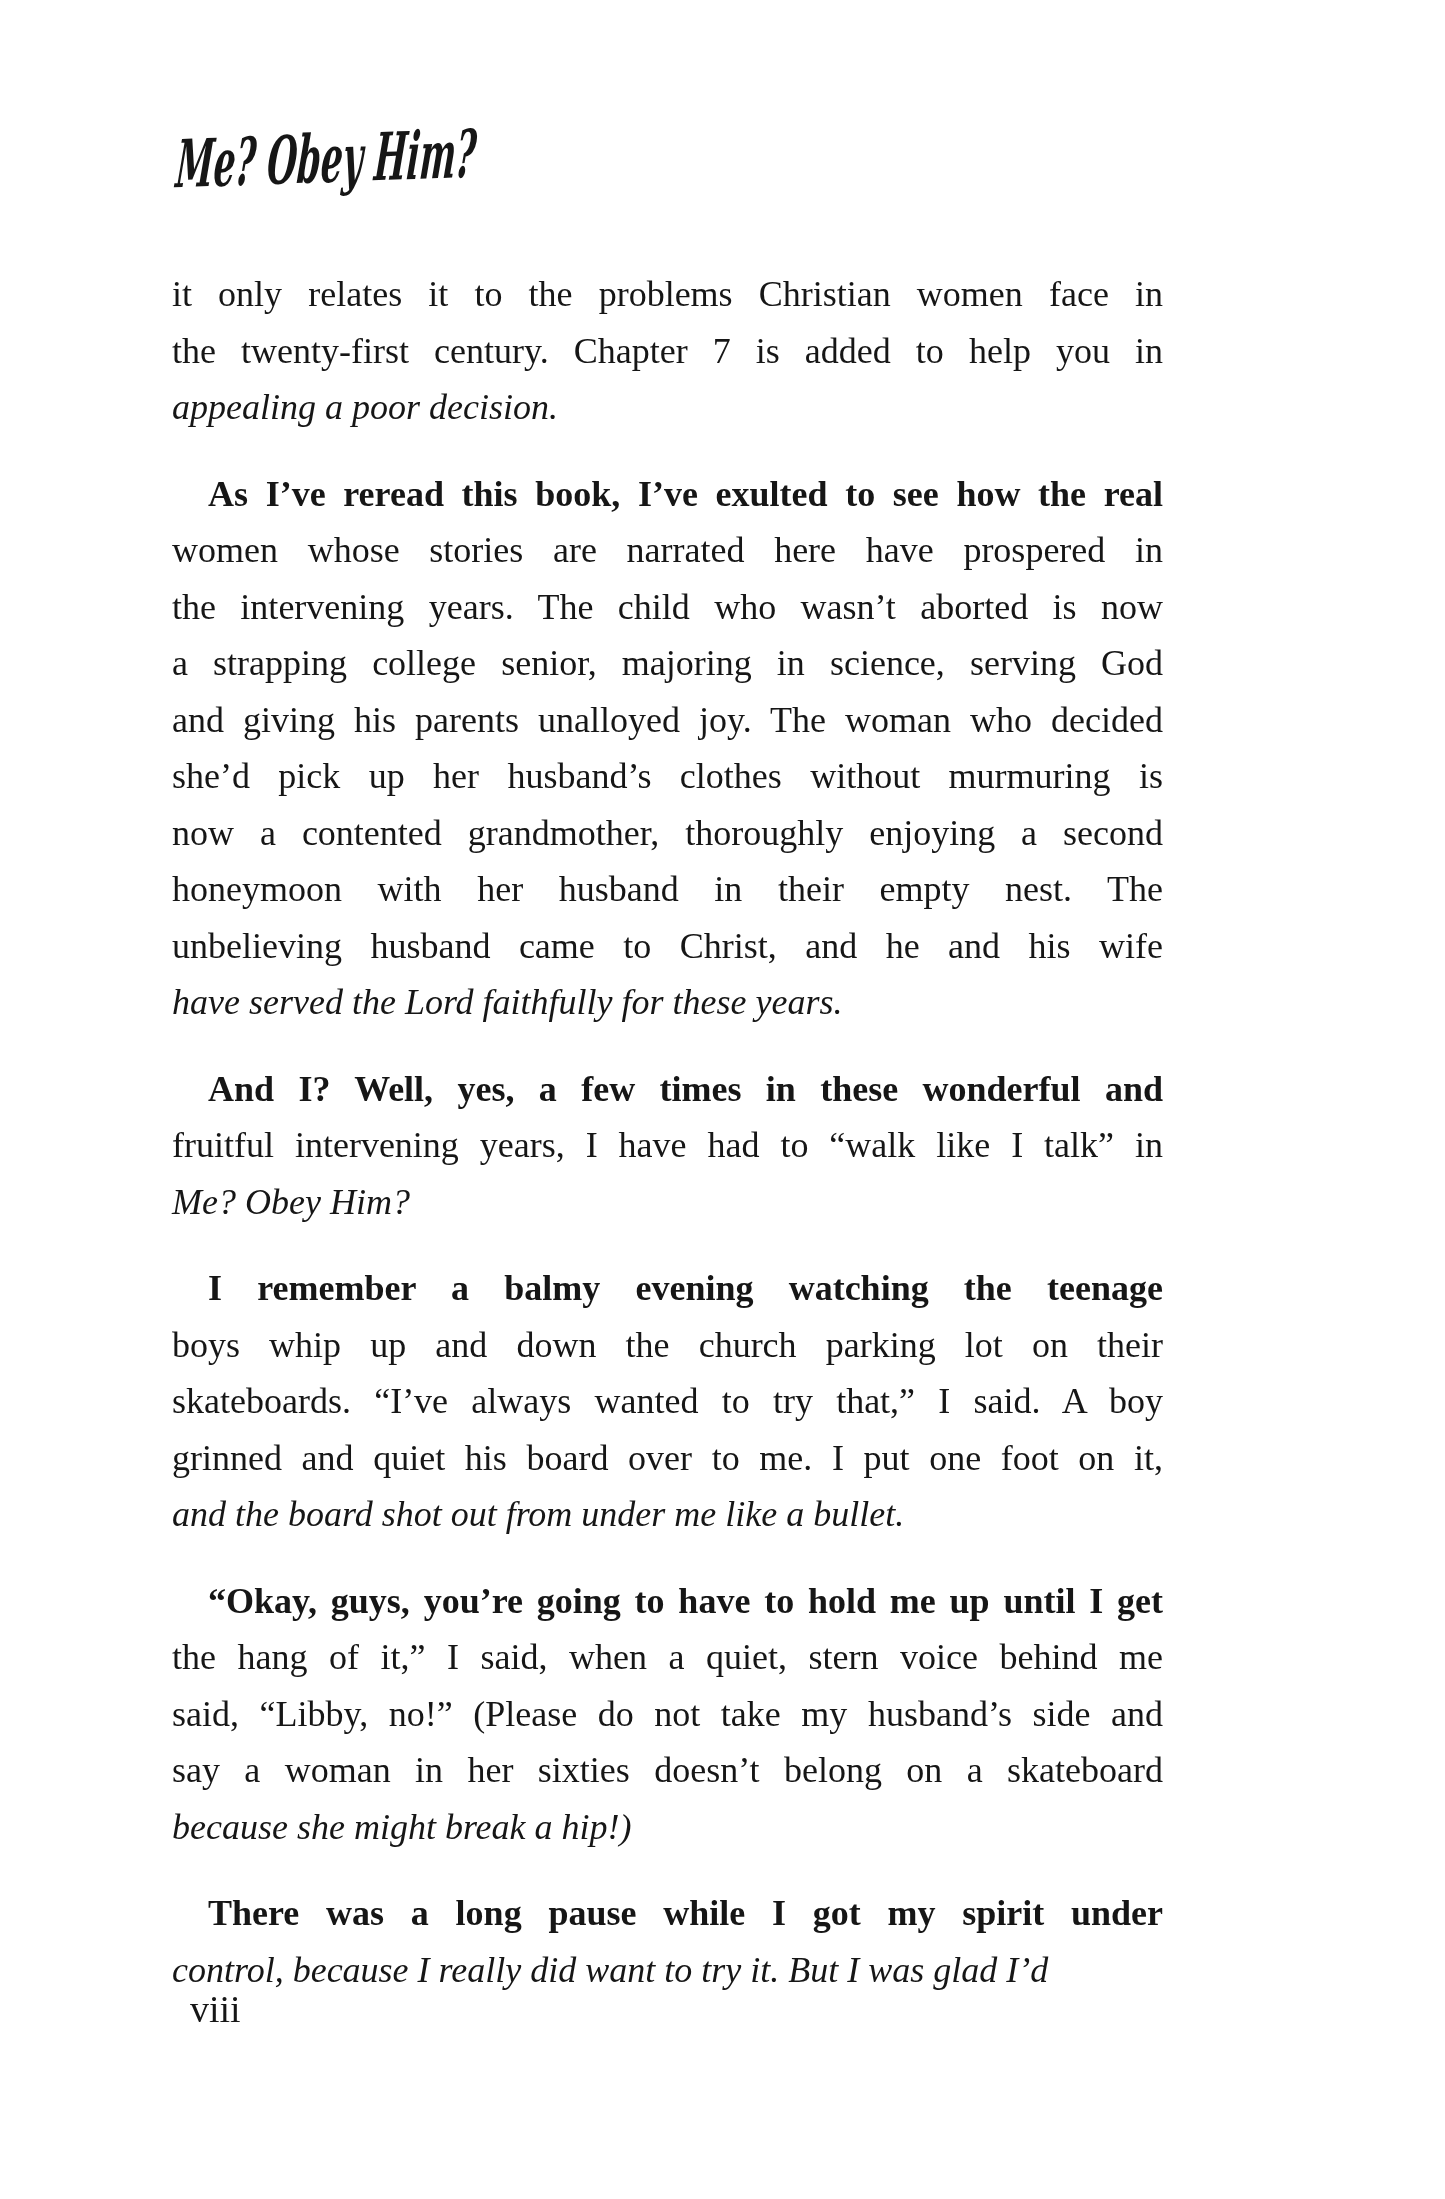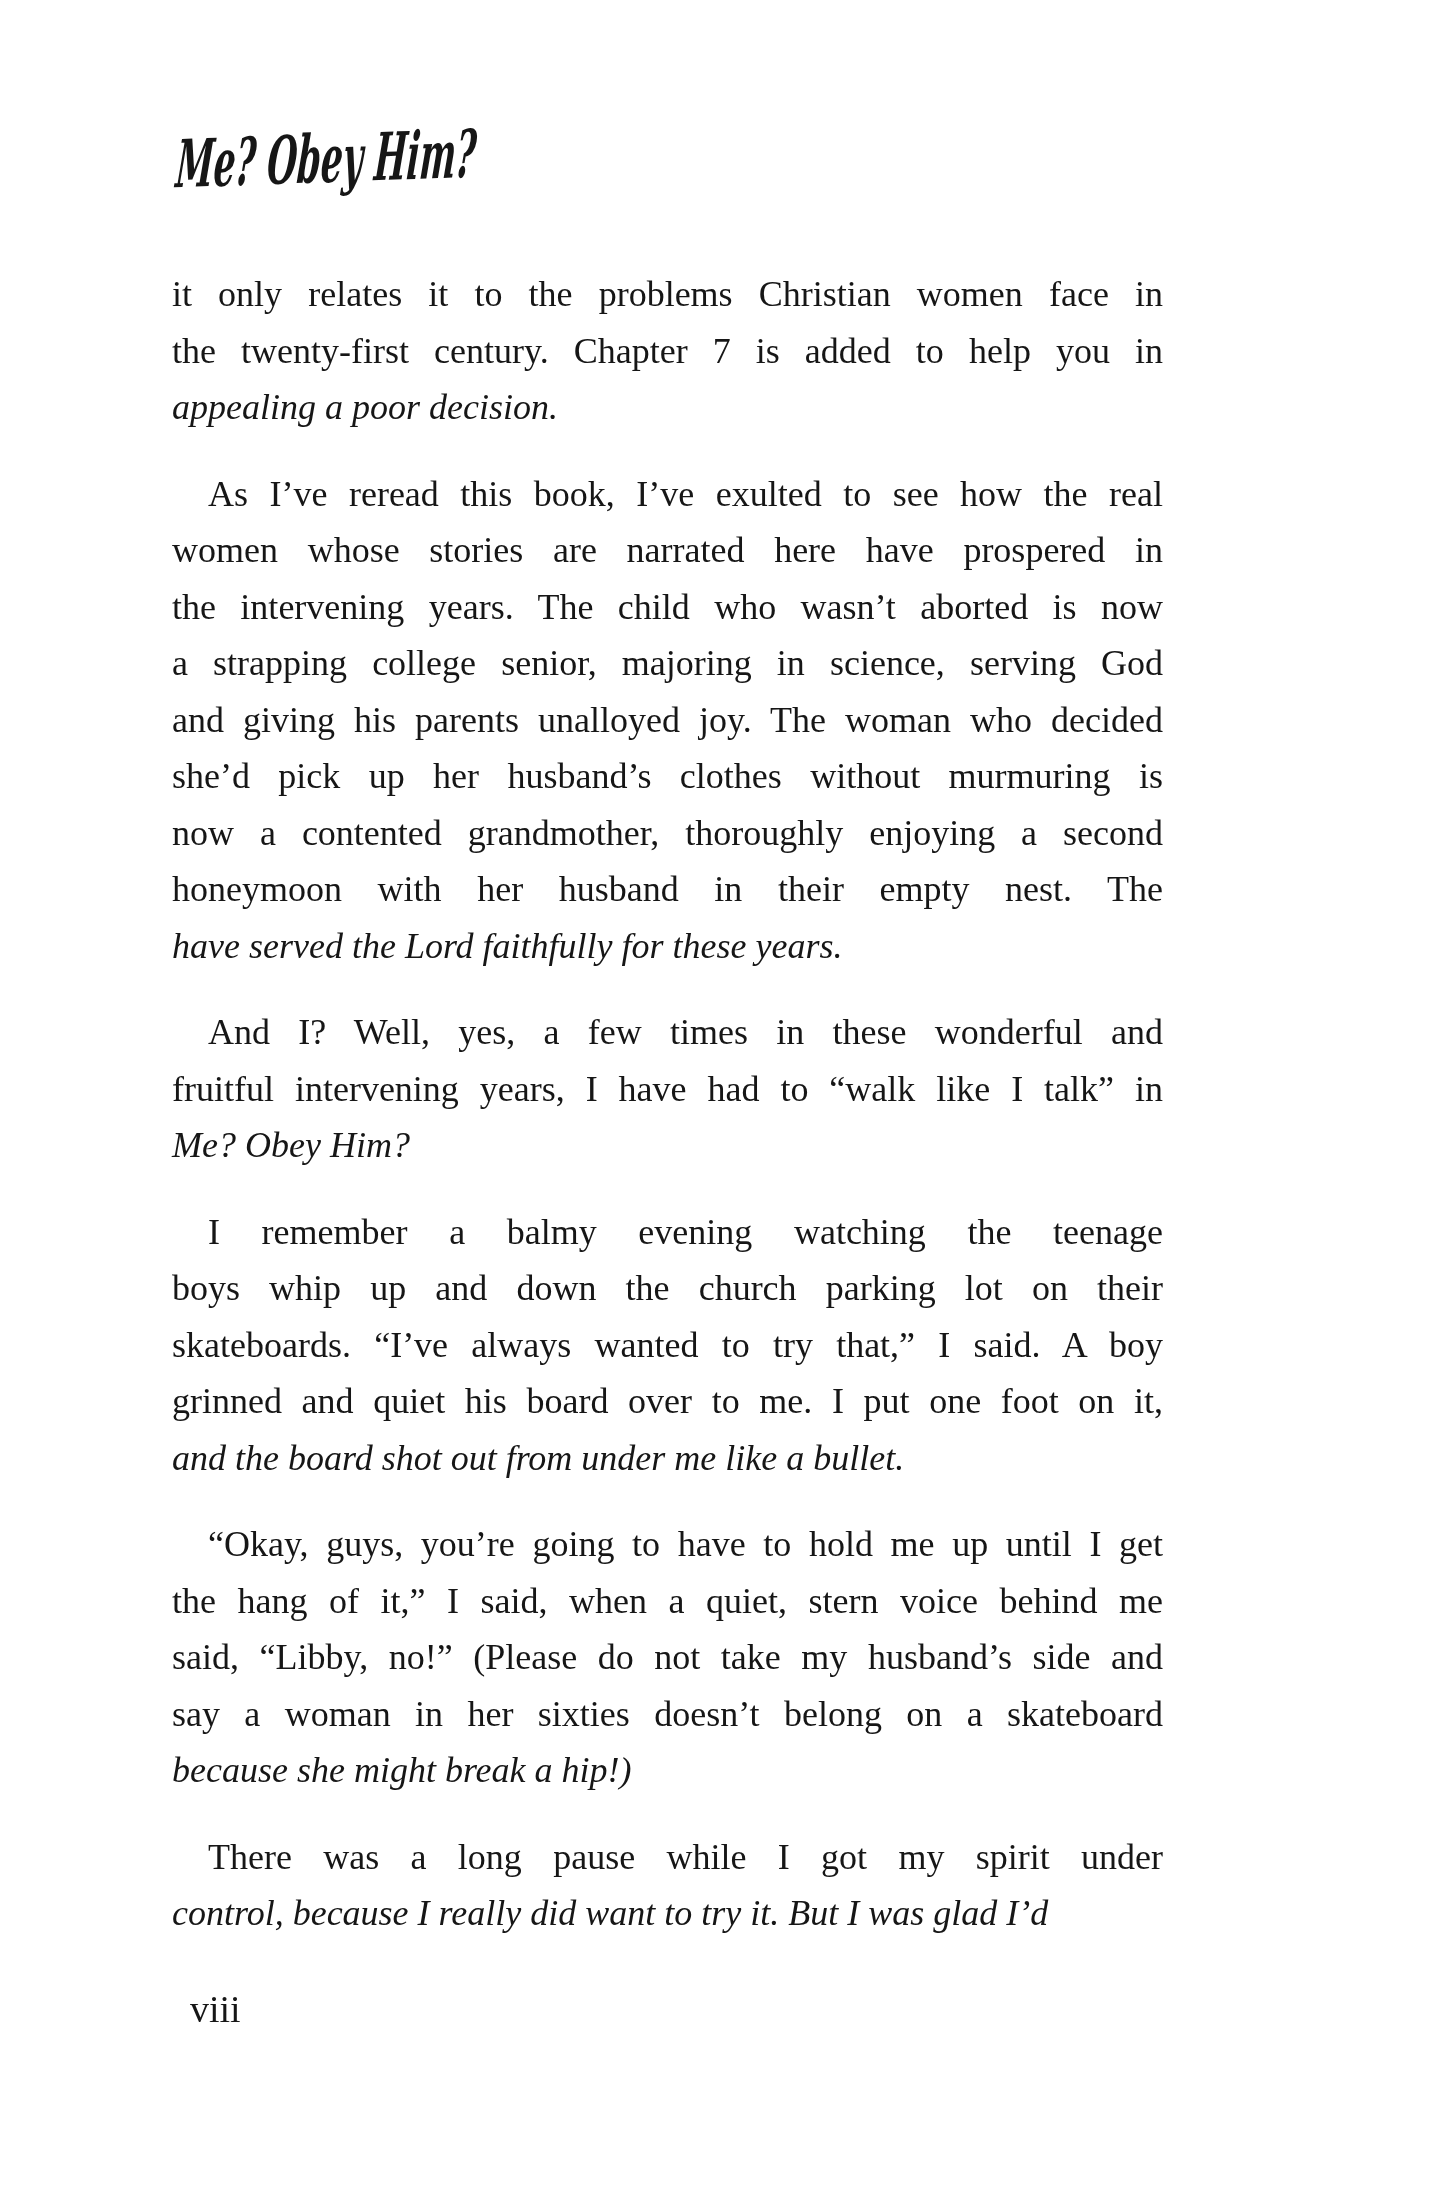--- a/index.html
+++ b/index.html
@@ -48,20 +48,21 @@
     text-align:justify;
     text-align-last:justify;
     color:var(--ink);
   }
   .line.last{
     text-align-last:left;
     font-style:italic;
   }
   .line.indent{
     text-indent:36px;
+    font-weight:bold;
   }
   .line.italic{
     font-style:italic;
   }
   
   .folio{
     position:absolute;
     left:190px;
     top:1989px;
     font-size:38px;
@@ -88,20 +89,21 @@
       </div>
       <div class="para">
         <div class="line indent">As I’ve reread this book, I’ve exulted to see how the real</div>
         <div class="line">women whose stories are narrated here have prospered in</div>
         <div class="line">the intervening years. The child who wasn’t aborted is now</div>
         <div class="line">a strapping college senior, majoring in science, serving God</div>
         <div class="line">and giving his parents unalloyed joy. The woman who decided</div>
         <div class="line">she’d pick up her husband’s clothes without murmuring is</div>
         <div class="line">now a contented grandmother, thoroughly enjoying a second</div>
         <div class="line">honeymoon with her husband in their empty nest. The</div>
+        <div class="line">unbelieving husband came to Christ, and he and his wife</div>
         <div class="line last">have served the Lord faithfully for these years.</div>
       </div>
       <div class="para">
         <div class="line indent">And I? Well, yes, a few times in these wonderful and</div>
         <div class="line">fruitful intervening years, I have had to “walk like I talk” in</div>
         <div class="line last italic">Me? Obey Him?</div>
       </div>
       <div class="para">
         <div class="line indent">I remember a balmy evening watching the teenage</div>
         <div class="line">boys whip up and down the church parking lot on their</div>

